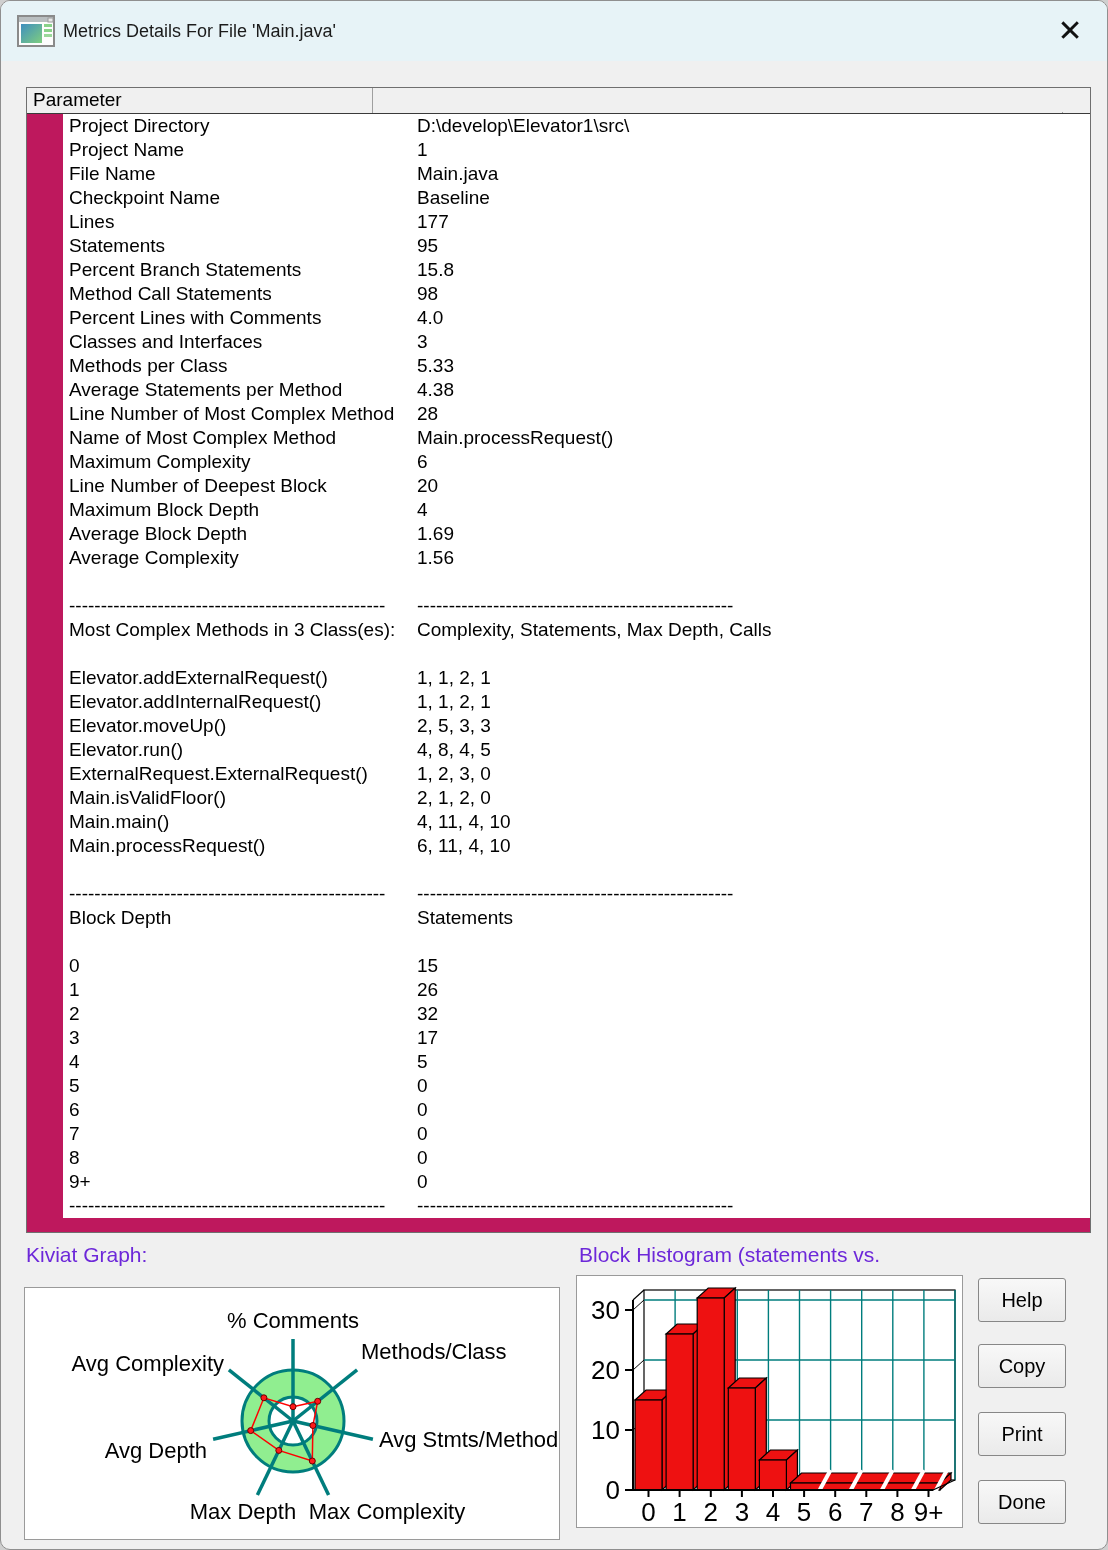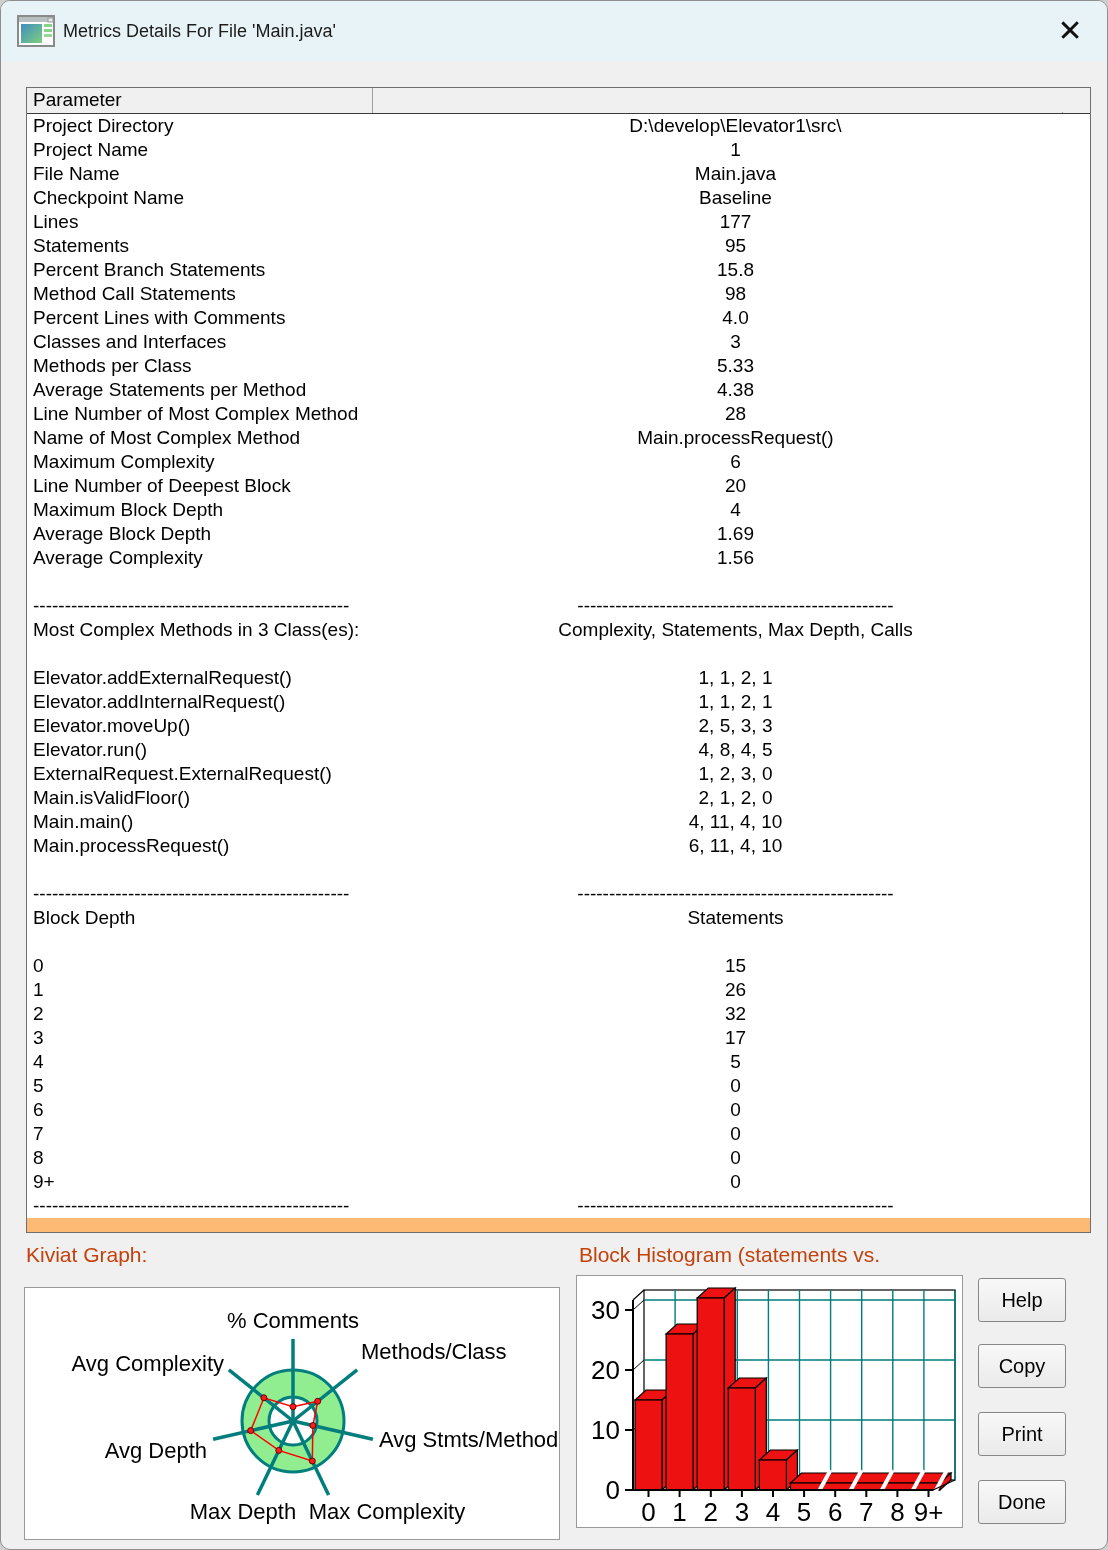--- a/index.html
+++ b/index.html
@@ -4,31 +4,31 @@
 <style>
   html,body{margin:0;padding:0;background:#cfcfcf;font-family:"Liberation Sans",sans-serif;}
   .dialog{position:relative;width:1106px;height:1548px;margin:0 auto;background:#f0f0f0;
           border:1px solid #8f8f8f;border-radius:10px;overflow:hidden;}
   .titlebar{position:absolute;left:0;top:0;width:100%;height:60px;background:#e7f3f7;}
   .app-icon{position:absolute;left:16px;top:14px;width:38px;height:32px;}
   .title{position:absolute;left:62px;top:0;height:60px;line-height:60px;font-size:18px;color:#1b1b1b;white-space:nowrap;}
   .close-btn{position:absolute;right:14px;top:8px;width:46px;height:44px;border:none;background:transparent;
              font-size:30px;line-height:44px;text-align:center;color:#111;padding:0;cursor:default;}
   .mtable{position:absolute;left:25px;top:86px;width:1065px;height:1146px;border:1px solid #6f6f6f;
-          box-sizing:border-box;background:#fdba74;}
+          box-sizing:border-box;background:#be185d;}
   .mhead{display:flex;height:26px;background:#f0f0f0;border-bottom:1px solid #3a3a3a;box-sizing:border-box;}
   .hcell{box-sizing:border-box;padding-left:6px;font-size:19px;line-height:24px;border-right:1px solid #9f9f9f;
          white-space:nowrap;overflow:hidden;}
   .h1{width:346px;} .h2{width:690px;margin-top:24px;} .h3{flex:1;border-right:none;}
-  .mbody{background:#fff;}
+  .mbody{background:#fff;margin-left:36px;}
   .trow{display:flex;height:24px;}
   .tcell{box-sizing:border-box;font-size:19px;line-height:24px;white-space:pre;overflow:hidden;color:#000;}
   .pc{width:346px;padding-left:6px;}
-  .vc{flex:1;padding-left:8px;text-align:center;}
-  .seclabel{position:absolute;top:1242px;font-size:21px;color:#c2410c;white-space:nowrap;}
+  .vc{flex:1;padding-left:8px;}
+  .seclabel{position:absolute;top:1242px;font-size:21px;color:#6d28d9;white-space:nowrap;}
   .panel{position:absolute;top:1274px;height:253px;background:#fff;border:1px solid #9a9a9a;box-sizing:border-box;}
   #kiviatPanel{left:23px;width:536px;margin-top:12px;}
   #histPanel{left:575px;width:387px;}
   .btn{position:absolute;left:977px;width:88px;height:44px;font-family:"Liberation Sans",sans-serif;
        font-size:20px;color:#000;background:linear-gradient(#f8f8f8,#eaeaea);border:1px solid #878787;
        border-radius:3px;}
   svg text{font-family:"Liberation Sans",sans-serif;}
 </style>
 </head>
 <body>

